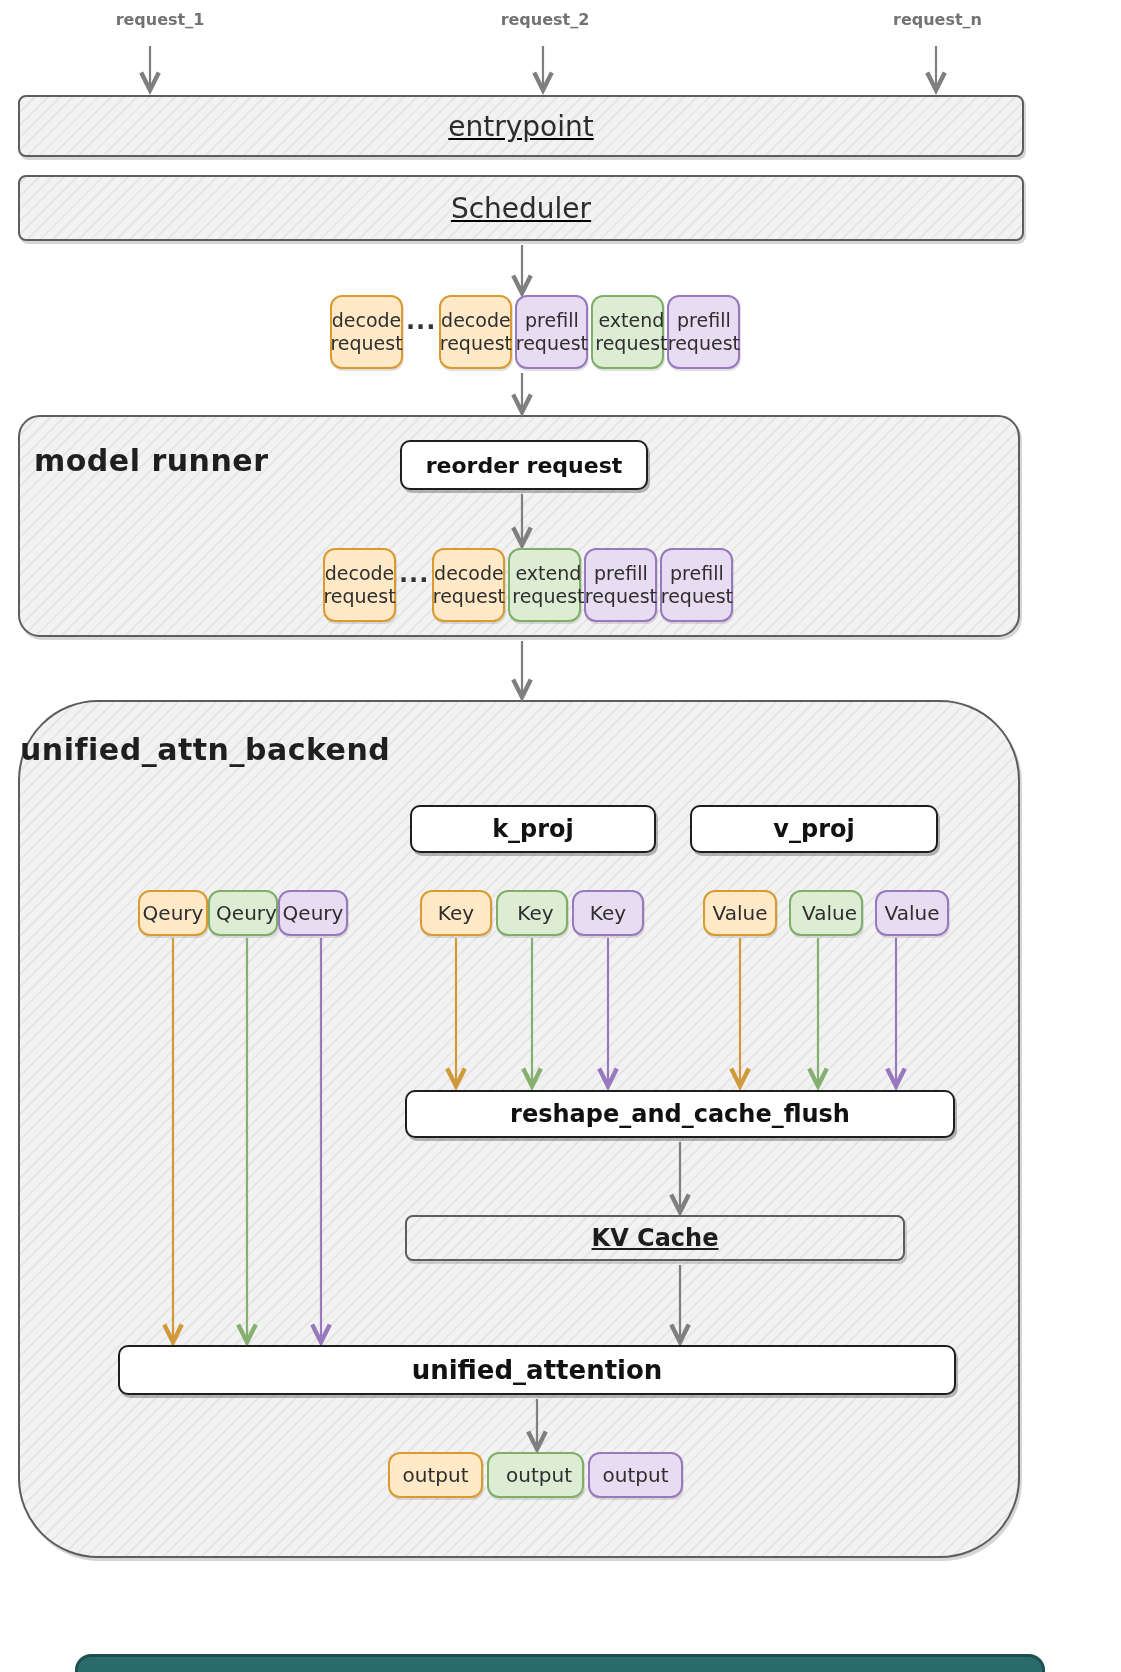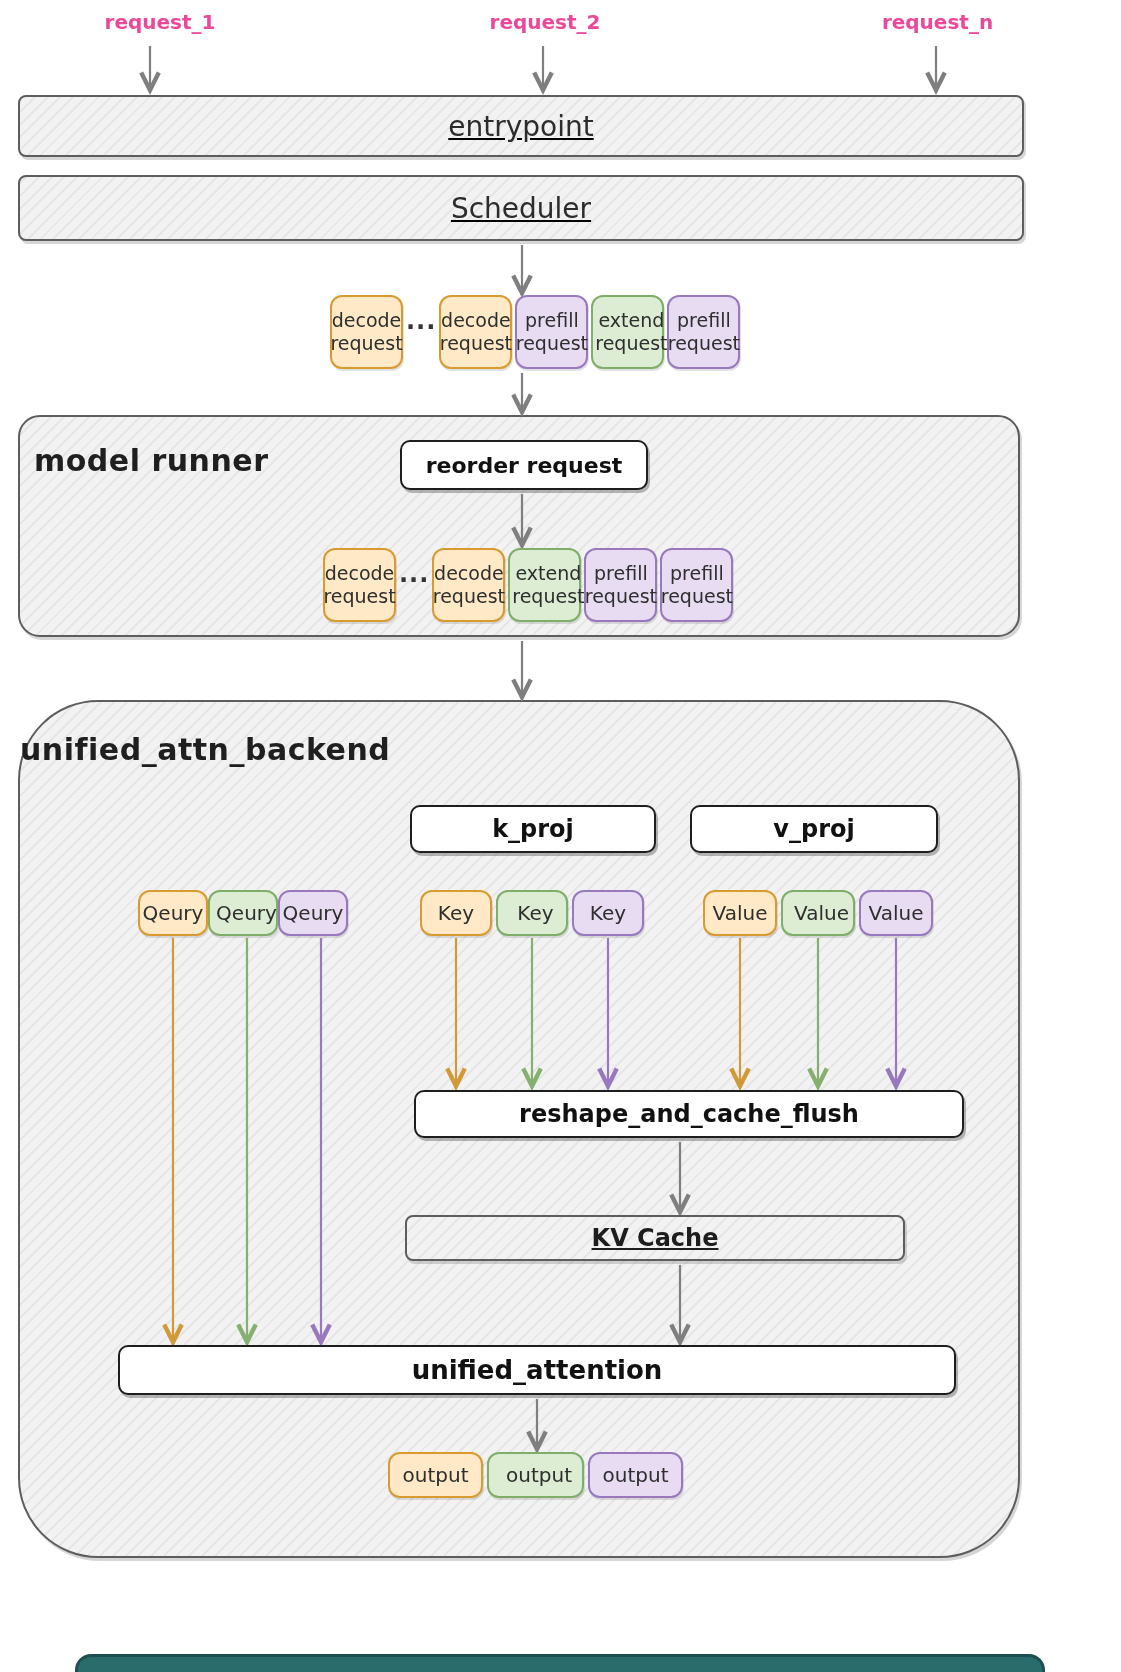--- a/index.html
+++ b/index.html
@@ -10,21 +10,21 @@
   .sketch {
     background-color: #f2f2f2;
     background-image: repeating-linear-gradient(-45deg,
       rgba(0,0,0,0.05) 0px, rgba(0,0,0,0.05) 2px,
       transparent 2px, transparent 9px);
     border: 2.5px solid #5d5d5d;
     box-shadow: 2px 3px 0 rgba(120,120,120,0.30);
     text-decoration: underline;
   }
 
-  .top-label { position: absolute; text-align: center; font-size: 20px; font-weight: 700; color: #ec4899; z-index: 5; }
+  .top-label { position: absolute; text-align: center; font-size: 16px; font-weight: 700; color: #737373; z-index: 5; }
 
   .band { position: absolute; border-radius: 8px; display: flex; align-items: center; justify-content: center; z-index: 1; }
   .band-label { font-size: 28px; color: #2c2c2c; font-weight: 500; }
 
   .container { position: absolute; z-index: 1; }
   .container-title { position: absolute; font-size: 30px; font-weight: 800; color: #1f1f1f; letter-spacing: 0.5px; }
 
   .white-box { position: absolute; background: #ffffff; border: 2.5px solid #1e1e1e; border-radius: 10px;
     display: flex; align-items: center; justify-content: center; font-size: 24px; font-weight: 600;
     color: #111; z-index: 5; box-shadow: 2px 3px 0 rgba(60,60,60,0.35); }
@@ -109,27 +109,27 @@
   <div class="chip-row" style="left:138px; top:890px; gap:0;">
     <div class="chip one orange" style="width:70px;">Qeury</div>
     <div class="chip one green" style="width:70px;">Qeury</div>
     <div class="chip one purple" style="width:70px;">Qeury</div>
   </div>
   <div class="chip-row" style="left:420px; top:890px; gap:4px;">
     <div class="chip one orange" style="width:72px;">Key</div>
     <div class="chip one green" style="width:72px;">Key</div>
     <div class="chip one purple" style="width:72px;">Key</div>
   </div>
-  <div class="chip-row" style="left:703px; top:890px; gap:4px;">
+  <div class="chip-row" style="left:703px; top:890px; gap:12px;">
     <div class="chip one orange" style="width:74px;">Value</div>
     <div class="chip one green" style="width:74px;">Value</div>
     <div class="chip one purple" style="width:74px;">Value</div>
   </div>
 
-  <div class="white-box" style="left:405px; top:1090px; width:550px; height:48px;margin-left:9px;">reshape_and_cache_flush</div>
+  <div class="white-box" style="left:405px; top:1090px; width:550px; height:48px;">reshape_and_cache_flush</div>
 
   <div class="kv-box sketch" style="left:405px; top:1215px; width:500px; height:46px;">KV Cache</div>
 
   <div class="white-box" style="left:118px; top:1345px; width:838px; height:50px; font-size:26px;">unified_attention</div>
 
   <div class="chip-row" style="left:388px; top:1452px; gap:4px;">
     <div class="chip one orange" style="width:95px;">output</div>
     <div class="chip one green" style="width:97px;">output</div>
     <div class="chip one purple" style="width:95px;">output</div>
   </div>

